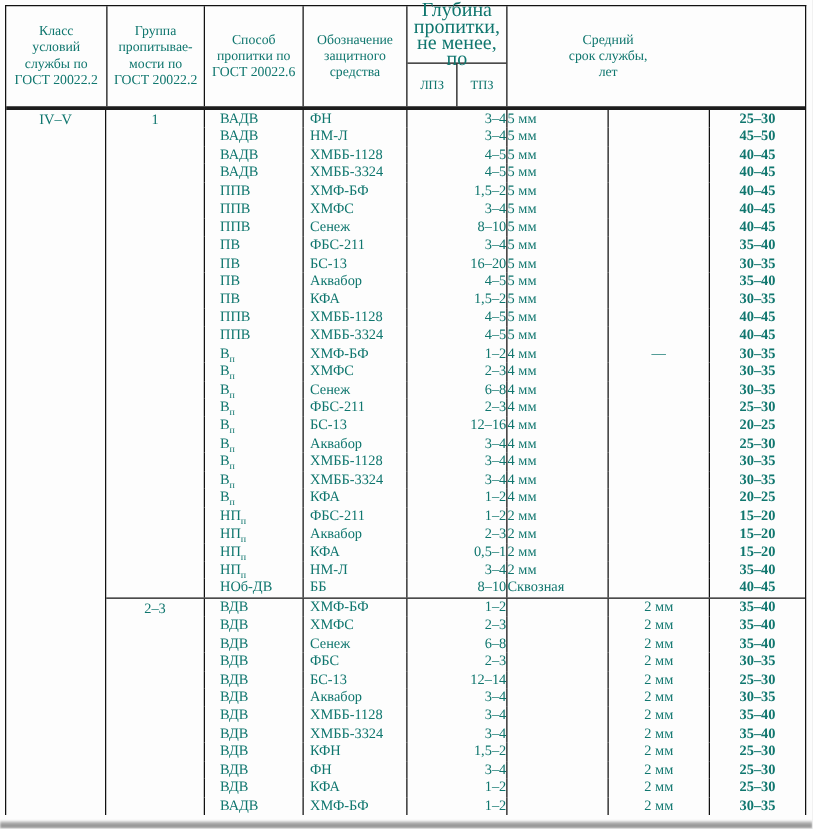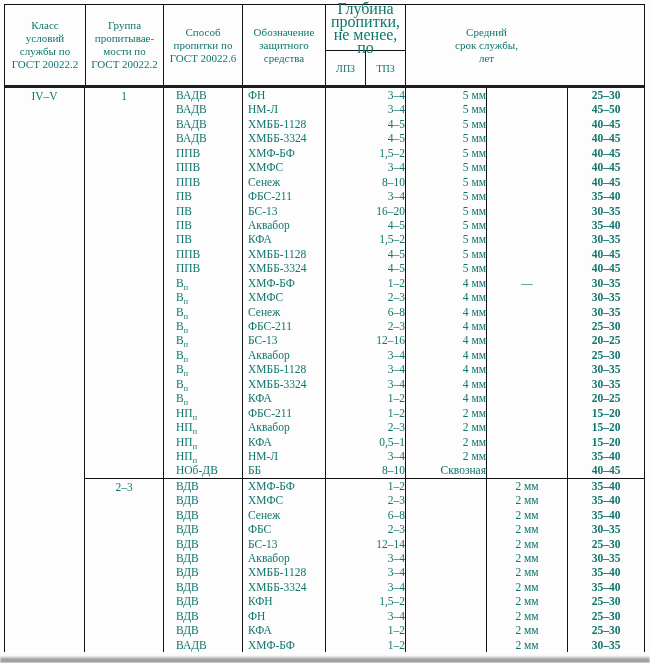--- a/index.html
+++ b/index.html
@@ -87,21 +87,21 @@
   }
   .rows > div {
     line-height: 14.45px;
     white-space: nowrap;
     overflow: hidden;
   }
   .cell-method { border-left: 1px solid #111; padding-left: 12px; }
   .cell-method sub { font-size: 8px; vertical-align: sub; line-height: 0; }
   .cell-agent  { border-left: 1px solid #111; padding-left: 5px; }
   .cell-abs    { border-left: 1px solid #111; text-align: right; }
-  .cell-lpz    { border-left: 1px solid #111; text-align: right; }
+  .cell-lpz    { border-left: 1px solid #111; text-align: left; }
   .cell-tpz    { border-left: 1px solid #111; text-align: center; }
   .cell-life   { border-left: 1px solid #111; text-align: center; font-weight: bold; }
   
   .bottom-smudge {
     position: absolute;
     left: 0;
     bottom: 0;
     width: 650px;
     height: 6px;
     background: linear-gradient(to bottom, #c9c9c9, #8f8f8f 60%, #b5b5b5);

